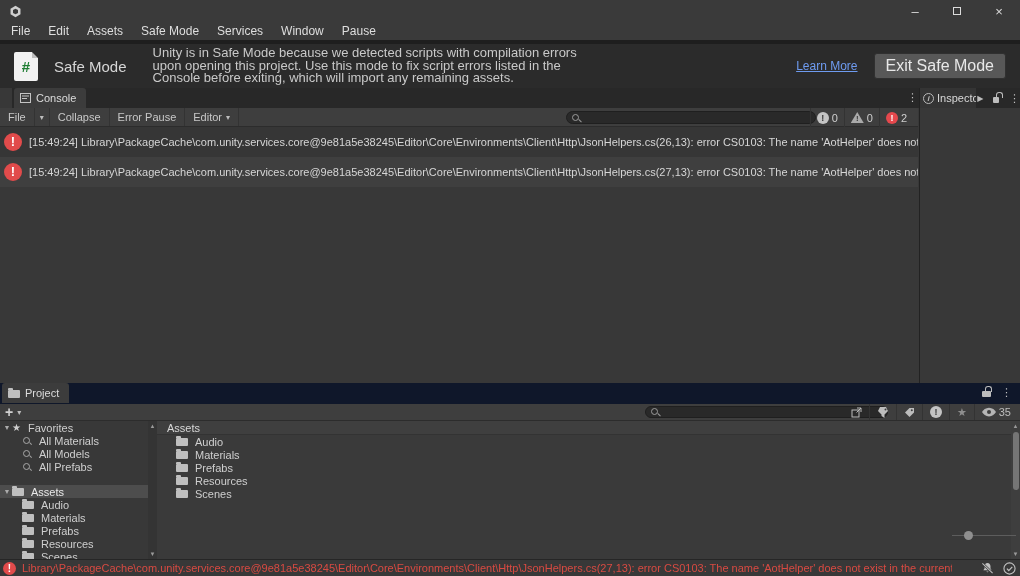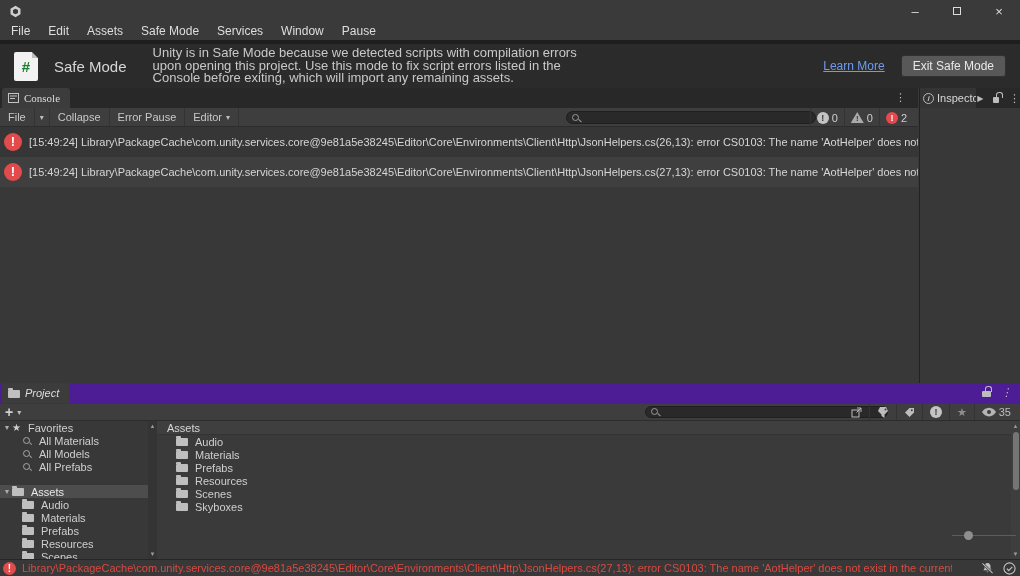--- a/index.html
+++ b/index.html
@@ -21,25 +21,25 @@
 
   
   .banner { position:absolute; left:0; top:44px; width:1020px; height:44px; background:#2b2b2b; display:flex; align-items:center; }
   .sm-icon { margin-left:14px; width:24px; height:29px; background:#f2f2f2; border-radius:2px; position:relative; display:flex; align-items:center; justify-content:center; flex:0 0 auto; }
   .sm-icon::after { content:""; position:absolute; top:0; right:0; border-style:solid; border-width:0 6px 6px 0; border-color:#2b2b2b #2b2b2b #bfbfbf #bfbfbf; }
   .sm-hash { color:#1e7d32; font-weight:bold; font-size:15px; }
   .sm-title { margin-left:16px; font-size:15px; color:#d6d6d6; white-space:nowrap; }
   .sm-desc { margin-left:26px; font-size:13px; line-height:12.5px; color:#c9c9c9; white-space:pre-line; }
   .banner-right { margin-left:auto; display:flex; align-items:center; }
   .learn-more { color:#6e9bf0; text-decoration:underline; font-size:12px; margin-right:16px; white-space:nowrap; }
-  .exit-btn { background:#585858; border:1px solid #303030; border-radius:3px; color:#e8e8e8; font-size:12px; padding:3px 11px; margin-right:14px; white-space:nowrap; }
+  .exit-btn { background:#585858; border:1px solid #303030; border-radius:3px; color:#e8e8e8; font-size:16px; padding:3px 11px; margin-right:14px; white-space:nowrap; }
 
   
   .console-panel { position:absolute; left:0; top:88px; width:918px; height:295px; background:#383838; }
-  .tabbar { position:absolute; left:0; top:0; width:100%; height:20px; background:#282828;font-family:Liberation Serif, serif; }
+  .tabbar { position:absolute; left:12px; top:0; width:100%; height:20px; background:#282828; }
   .tab { position:absolute; left:2px; top:0; height:20px; background:#3c3c3c; border-radius:3px 3px 0 0; display:flex; align-items:center; padding:0 10px 0 6px; font-size:11px; color:#dcdcdc; }
   .tab .tab-label { margin-left:5px; }
   .kebab { color:#c2c2c2; font-size:11px; line-height:10px; }
   .console-kebab { position:absolute; right:12px; top:4px; }
 
   .console-toolbar { position:absolute; left:0; top:20px; width:918px; height:19px; background:#3e3e3e; border-bottom:1px solid #2c2c2c; display:flex; align-items:stretch; font-size:11px; color:#c8c8c8; }
   .tb-btn { display:flex; align-items:center; padding:0 8px; border-right:1px solid #333333; white-space:nowrap; }
   .tb-arrow { font-size:8px; color:#bdbdbd; margin-left:4px; }
   .tb-arrow-only { display:flex; align-items:center; padding:0 5px; border-right:1px solid #333333; font-size:8px; color:#bdbdbd; }
 
@@ -69,21 +69,21 @@
   .insp-tab { height:20px; background:#343434; display:flex; align-items:center; padding:0 3px; max-width:56px; overflow:hidden; flex:0 0 auto; }
   .insp-tab .tab-label { margin-left:3px; font-size:11px; color:#d8d8d8; white-space:nowrap; }
   .info-i { width:11px; height:11px; border-radius:50%; border:1px solid #b9b9b9; color:#b9b9b9; font-size:8px; font-style:italic; font-weight:bold; text-align:center; line-height:10px; flex:0 0 auto; }
   .more-tabs { width:12px; font-size:8px; color:#bdbdbd; text-align:center; }
   .lock { position:relative; width:9px; height:6px; background:#bdbdbd; border-radius:1px; margin-top:4px; }
   .lock::before { content:""; position:absolute; top:-5px; left:3px; width:5px; height:5px; border:1.4px solid #bdbdbd; border-bottom:none; border-radius:3px 3px 0 0; }
   .insp-body { position:absolute; left:0; top:20px; width:100%; height:275px; background:#383838; }
 
   
   .project-panel { position:absolute; left:0; top:383px; width:1020px; height:176px; background:#383838; }
-  .proj-tabbar { position:absolute; left:0; top:0; width:1020px; height:21px; background:#4c1d95;font-style:italic; }
+  .proj-tabbar { position:absolute; left:0; top:0; width:1020px; height:21px; background:#0f172a; }
   .proj-right-ctrl { position:absolute; right:8px; top:4px; display:flex; align-items:center; gap:10px; }
   .proj-toolbar { position:absolute; left:0; top:21px; width:1020px; height:17px; background:#3e3e3e; border-bottom:1px solid #2c2c2c; }
   .plus-ctl { position:absolute; left:5px; top:1px; display:flex; align-items:center; color:#d0d0d0; }
   .plus-glyph { font-size:14px; font-weight:bold; line-height:14px; }
   .proj-search { left:645px; top:2px; width:243px; height:12px; border-radius:6px; }
   .pt-icons { position:absolute; right:2px; top:0; height:16px; display:flex; align-items:center; }
   .pt-btn { display:flex; align-items:center; justify-content:center; padding:0 7px; height:16px; border-left:1px solid #333333; color:#bdbdbd; }
   .pt-btn.noborder { border-left:none; }
   .eye-count { margin-left:3px; font-size:11px; color:#bdbdbd; }
 
@@ -368,24 +368,20 @@
       <span class="folder"></span>
       <span class="lbl">Prefabs</span>
     </div>
     <div class="litem">
       <span class="folder"></span>
       <span class="lbl">Resources</span>
     </div>
     <div class="litem">
       <span class="folder"></span>
       <span class="lbl">Scenes</span>
-    </div>
-    <div class="litem">
-      <span class="folder"></span>
-      <span class="lbl">Skyboxes</span>
     </div>
   </div>
 
   <div class="vtrack right-sb">
     <span class="sb-arrow" style="top:2px;">▲</span>
     <span class="sb-thumb" style="top:11px; height:58px;"></span>
     <span class="sb-arrow" style="bottom:2px;">▼</span>
   </div>
 
   <div class="hslider">

